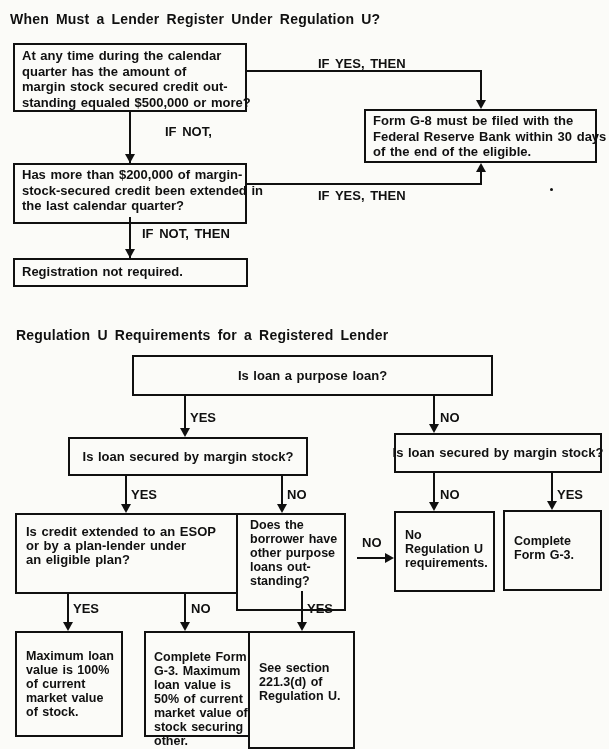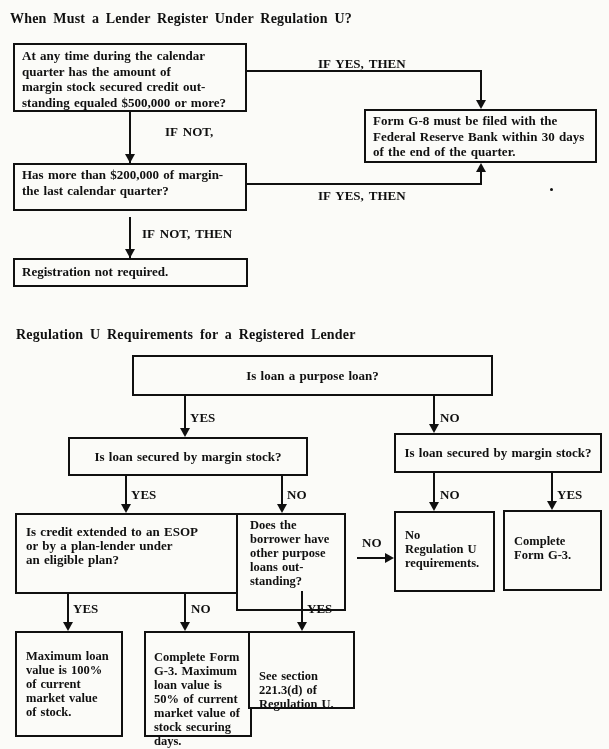--- a/index.html
+++ b/index.html
@@ -1,21 +1,21 @@
 <!DOCTYPE html>
 <html style="--ink: #101010; --bg: #fbfbf8;"><head>
 <meta charset="utf-8">
 <style>
   :root { --ink:#101010; --bg:#fbfbf8; }
   * { margin:0; padding:0; box-sizing:border-box; }
   html,body { background:#e8e8e6; }
   #canvas {
     position:relative; width:609px; height:749px; margin:0 auto;
     background:var(--bg); color:var(--ink);
-    font-family:Liberation Serif, serif;
+    font-family:Liberation Sans, sans-serif;
     font-weight:bold; overflow:hidden;
   }
   .title {
     position:absolute; font-size:14px; white-space:nowrap;
     word-spacing:3px; letter-spacing:.2px;
   }
   .box {
     position:absolute; border:2px solid var(--ink); background:var(--bg);
     font-size:13px; line-height:15.5px; word-spacing:1px;
   }
@@ -50,29 +50,30 @@
   </div>
 
   <div class="hline" style="left:245px;top:70px;width:237px;height:2px"></div>
   <div class="vline" style="left:480px;top:70px;width:2px;height:31px"></div>
   <div class="ah-down" style="left:476px;top:100px"></div>
   <div class="lbl" style="left:318px;top:56px">IF YES, THEN</div>
 
   <div class="box" style="left:364px;top:109px;width:233px;height:54px;padding:2px 4px 0 7px">
     <div class="ln">Form G-8 must be filed with the</div>
     <div class="ln">Federal Reserve Bank within 30 days</div>
-    <div class="ln">of the end of the quarter.</div>
+    <div class="ln">of the end of the eligible.</div>
   </div>
 
   <div class="vline" style="left:129px;top:112px;width:2px;height:51px"></div>
   <div class="ah-down" style="left:125px;top:154px"></div>
   <div class="lbl" style="left:165px;top:124px">IF NOT,</div>
 
-  <div class="box" style="left:13px;top:163px;width:234px;height:48px;padding:2px 0 0 7px">
+  <div class="box" style="left:13px;top:163px;width:234px;height:61px;padding:2px 0 0 7px">
     <div class="ln">Has more than $200,000 of margin-</div>
+    <div class="ln">stock-secured credit been extended in</div>
     <div class="ln">the last calendar quarter?</div>
   </div>
 
   <div class="hline" style="left:247px;top:183px;width:235px;height:2px"></div>
   <div class="vline" style="left:480px;top:165px;width:2px;height:20px"></div>
   <div class="ah-up" style="left:476px;top:163px"></div>
   <div class="lbl" style="left:318px;top:188px">IF YES, THEN</div>
   <div class="lbl dot" style="left:550px;top:188px;overflow:hidden;color:transparent">.</div>
 
   <div class="vline" style="left:129px;top:217px;width:2px;height:41px"></div>
@@ -170,22 +171,22 @@
     <div class="ln">of stock.</div>
   </div>
 
   <div class="box small" style="left:144px;top:631px;width:108px;height:106px;padding:17px 1px 0 8px">
     <div class="ln">Complete Form</div>
     <div class="ln">G-3. Maximum</div>
     <div class="ln">loan value is</div>
     <div class="ln">50% of current</div>
     <div class="ln">market value of</div>
     <div class="ln">stock securing</div>
-    <div class="ln">days.</div>
+    <div class="ln">other.</div>
   </div>
 
-  <div class="box small" style="left:248px;top:631px;width:107px;height:78px;padding:36px 2px 0 9px">
+  <div class="box small" style="left:248px;top:631px;width:107px;height:118px;padding:28px 2px 0 9px">
     <div class="ln">See section</div>
     <div class="ln">221.3(d) of</div>
     <div class="ln">Regulation U.</div>
   </div>
 
 </div>
 
 </body></html>

